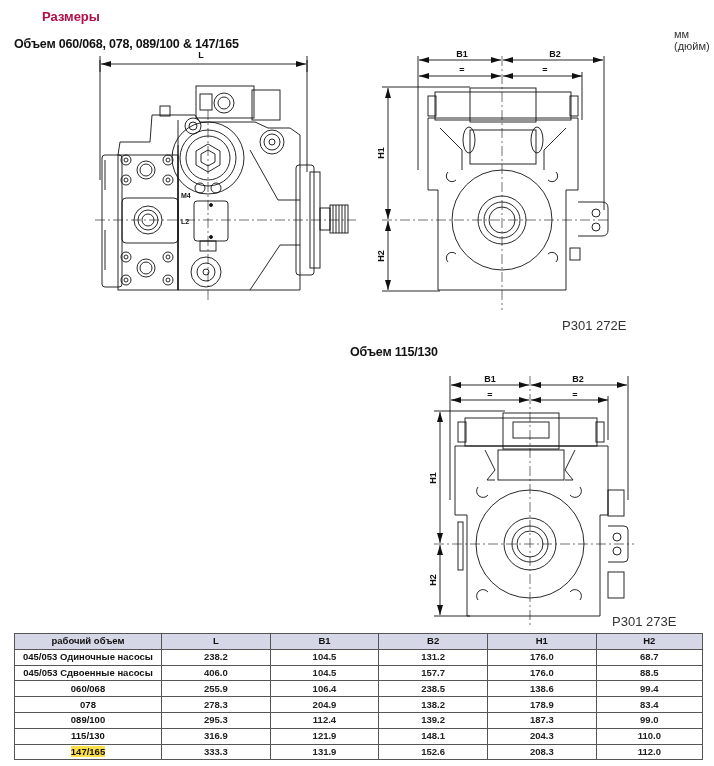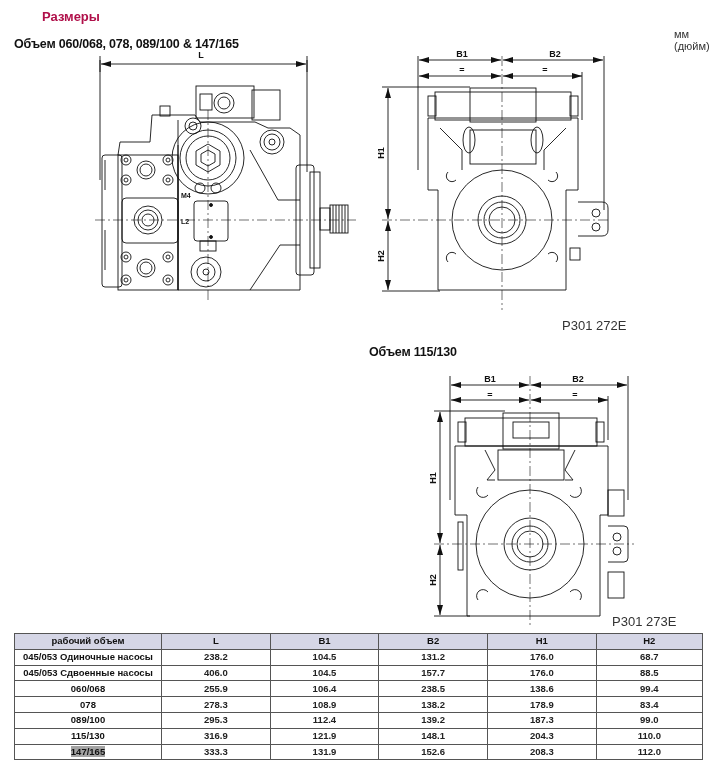--- a/index.html
+++ b/index.html
@@ -11,21 +11,21 @@
   .drawing-code { position: absolute; font-size: 13px; color: #333; }
   svg.drawing { position: absolute; overflow: visible; }
   svg.drawing text { font-family: "Liberation Sans", "DejaVu Sans", sans-serif; font-weight: bold; fill: #111; }
 
   table.dims { position: absolute; left: 14px; top: 633px; width: 689px; border-collapse: collapse; font-size: 9.5px; }
   table.dims th, table.dims td { border: 1px solid #555; height: 15.8px; text-align: center; padding: 0; line-height: 14px; }
   table.dims th { background: #d5d6e6; font-weight: bold; color: #111; }
   table.dims td { color: #222; font-weight: bold; }
   table.dims td.name { font-weight: bold; color: #111; }
   table.dims { border: 1.5px solid #444; }
-  .sel { background: #a3a3a3; }
+  .sel { background: #fde047; }
   .col-name { width: 147px; }
 </style>
 </head>
 <body>
 
 <div class="section-title">Размеры</div>
 <div class="subtitle" style="left:14px; top:37px;">Объем 060/068, 078, 089/100 &amp; 147/165</div>
 <div class="units">мм (дюйм)</div>
 
 <svg class="drawing" style="left:0; top:0;" width="714" height="330" viewBox="0 0 714 330">
@@ -167,21 +167,21 @@
   </g>
   <text x="462" y="57" font-size="9" text-anchor="middle">B1</text>
   <text x="555" y="57" font-size="9" text-anchor="middle">B2</text>
   <text x="462" y="73" font-size="9" text-anchor="middle">=</text>
   <text x="545" y="73" font-size="9" text-anchor="middle">=</text>
   <text x="0" y="0" font-size="9" text-anchor="middle" transform="translate(384,153) rotate(-90)">H1</text>
   <text x="0" y="0" font-size="9" text-anchor="middle" transform="translate(384,256) rotate(-90)">H2</text>
 </svg>
 <div class="drawing-code" style="left:562px; top:318px;">P301 272E</div>
 
-<div class="subtitle" style="left:369px; top:345px;">Объем 115/130</div>
+<div class="subtitle" style="left:350px; top:345px;">Объем 115/130</div>
 <svg class="drawing" style="left:0; top:0;" width="714" height="630" viewBox="0 0 714 630">
   <g stroke="#111" fill="none" stroke-width="0.9">
 
     <line x1="450" y1="376" x2="450" y2="500"></line>
     <line x1="530" y1="376" x2="530" y2="625" stroke-dasharray="10 3 2 3" stroke-width="0.6"></line>
     <line x1="628" y1="376" x2="628" y2="500"></line>
     <line x1="451" y1="385" x2="529" y2="385" marker-start="url(#arr)" marker-end="url(#arr)"></line>
     <line x1="531" y1="385" x2="627" y2="385" marker-start="url(#arr)" marker-end="url(#arr)"></line>
     <line x1="451" y1="400" x2="529" y2="400" marker-start="url(#arr)" marker-end="url(#arr)"></line>
     <line x1="531" y1="400" x2="608" y2="400" marker-start="url(#arr)" marker-end="url(#arr)"></line>
@@ -258,21 +258,21 @@
         <td class="name"><span>060/068</span></td>
         <td>255.9</td>
         <td>106.4</td>
         <td>238.5</td>
         <td>138.6</td>
         <td>99.4</td>
       </tr>
       <tr>
         <td class="name"><span>078</span></td>
         <td>278.3</td>
-        <td>108.9</td>
+        <td>204.9</td>
         <td>138.2</td>
         <td>178.9</td>
         <td>83.4</td>
       </tr>
       <tr>
         <td class="name"><span>089/100</span></td>
         <td>295.3</td>
         <td>112.4</td>
         <td>139.2</td>
         <td>187.3</td>

